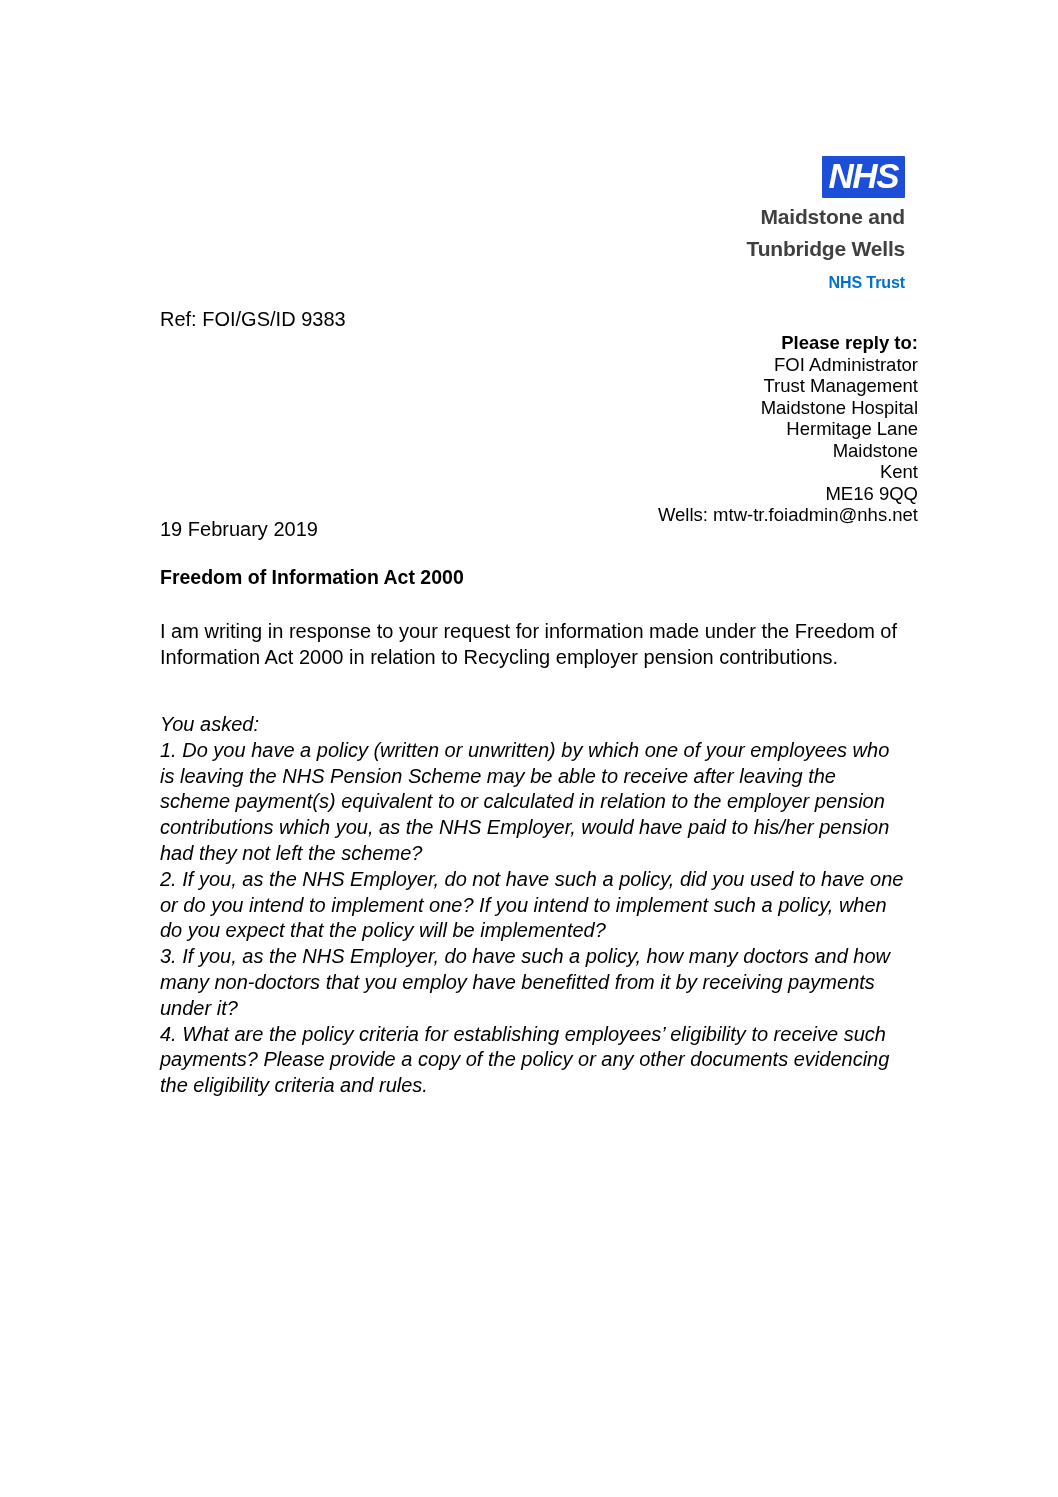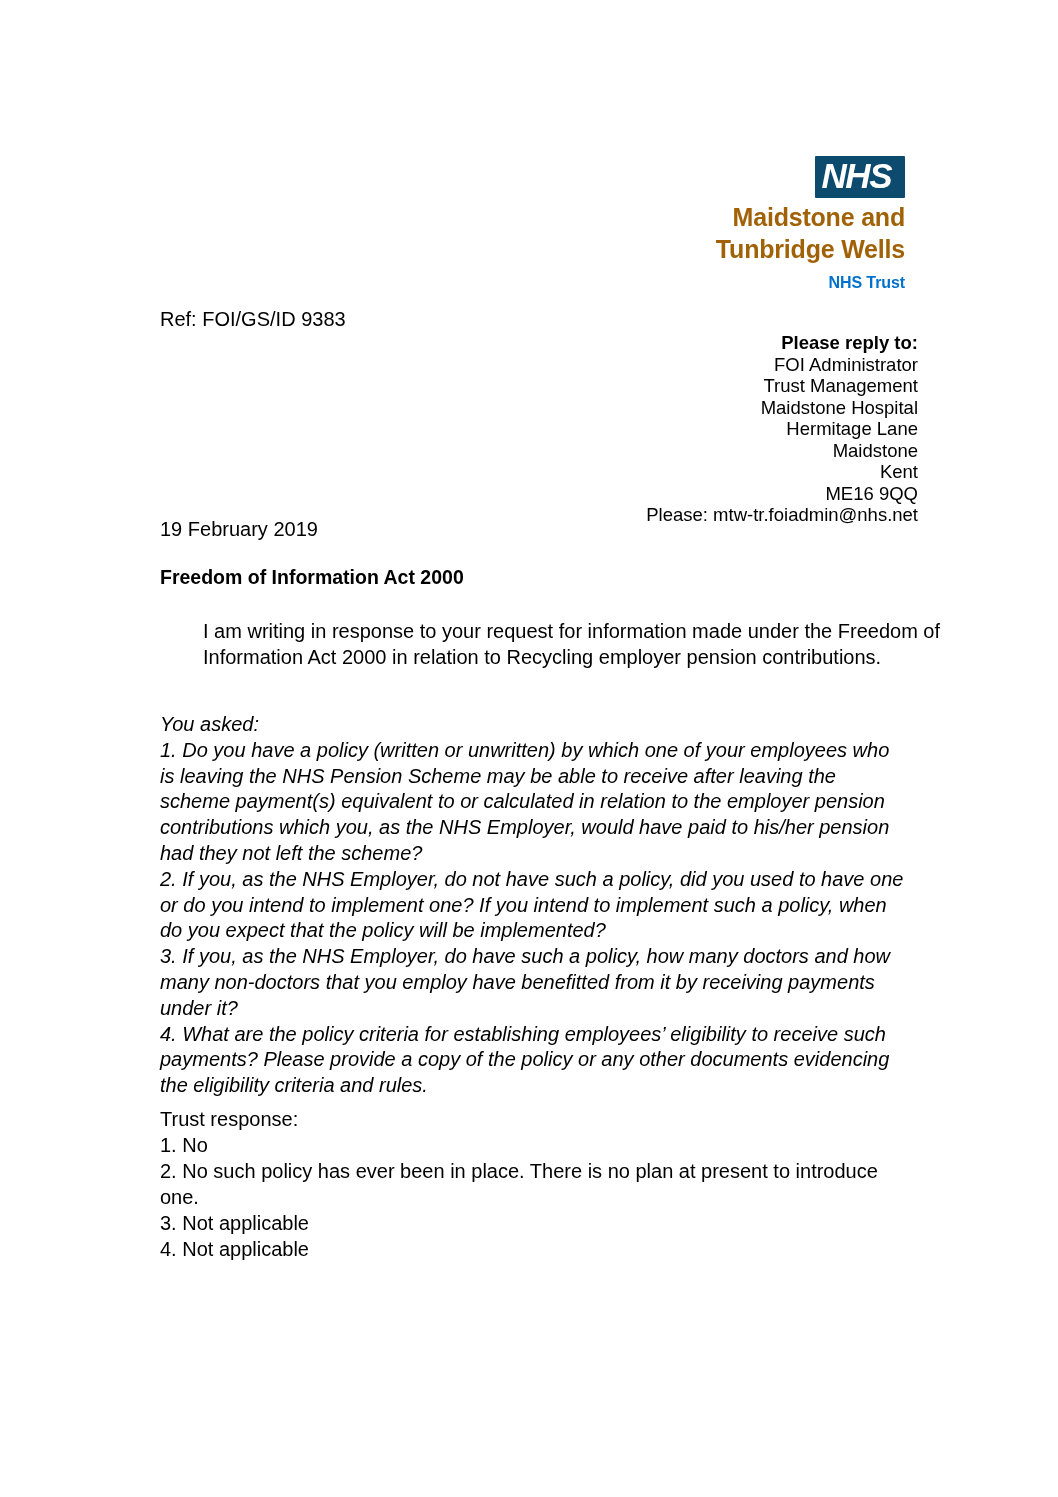--- a/index.html
+++ b/index.html
@@ -20,38 +20,38 @@
   
   .logo-block {
     position: absolute;
     top: 156px;
     left: 660px;
     width: 245px;
     text-align: right;
   }
   .nhs-box {
     display: inline-block;
-    background: #0c4a6e;
+    background: #1d4ed8;
     color: #ffffff;
     font-family: "Liberation Sans", sans-serif;
     font-weight: bold;
     font-style: italic;
     font-size: 35px;
     letter-spacing: -1.5px;
     line-height: 38px;
-    padding: 1px 14px 3px 7px;
+    padding: 1px 7px 3px 7px;
     border-radius: 1px;
   }
   .trust-name {
     margin-top: 6px;
     font-family: "Liberation Sans", sans-serif;
     font-weight: bold;
-    font-size: 25px;
+    font-size: 21px;
     line-height: 26px;
-    color: #a16207;
+    color: #404040;
     letter-spacing: -0.2px;
   }
   .trust-sub {
     margin-top: 12px;
     font-family: "Liberation Sans", sans-serif;
     font-weight: bold;
     font-size: 16px;
     line-height: 18px;
     color: #0072CE;
     letter-spacing: -0.1px;
@@ -100,21 +100,20 @@
   }
 
   
   .body-intro {
     position: absolute;
     top: 618px;
     left: 160px;
     width: 748px;
     font-size: 20px;
     line-height: 26px;
-    margin-left: 43px;
   }
   .asked-block {
     position: absolute;
     top: 712px;
     left: 160px;
     width: 748px;
     font-size: 20px;
     line-height: 25.8px;
     font-style: italic;
   }
@@ -149,38 +148,31 @@
 
   <div class="reply-block">
     <div class="reply-heading">Please reply to:</div>
     <div>FOI Administrator</div>
     <div>Trust Management</div>
     <div>Maidstone Hospital</div>
     <div>Hermitage Lane</div>
     <div>Maidstone</div>
     <div>Kent</div>
     <div>ME16 9QQ</div>
-    <div>Please: mtw-tr.foiadmin@nhs.net</div>
+    <div>Wells: mtw-tr.foiadmin@nhs.net</div>
   </div>
 
   <div class="date-line">19 February 2019</div>
 
   <div class="subject-heading">Freedom of Information Act 2000</div>
 
   <div class="body-intro">I am writing in response to your request for information made under the Freedom of Information Act 2000 in relation to Recycling employer pension contributions.</div>
 
   <div class="asked-block">
     <p>You asked:</p>
     <p>1. Do you have a policy (written or unwritten) by which one of your employees who is leaving the NHS Pension Scheme may be able to receive after leaving the scheme payment(s) equivalent to or calculated in relation to the employer pension contributions which you, as the NHS Employer, would have paid to his/her pension had they not left the scheme?</p>
     <p>2. If you, as the NHS Employer, do not have such a policy, did you used to have one or do you intend to implement one? If you intend to implement such a policy, when do you expect that the policy will be implemented?</p>
     <p>3. If you, as the NHS Employer, do have such a policy, how many doctors and how many non-doctors that you employ have benefitted from it by receiving payments under it?</p>
     <p>4. What are the policy criteria for establishing employees’ eligibility to receive such payments? Please provide a copy of the policy or any other documents evidencing the eligibility criteria and rules.</p>
   </div>
 
-  <div class="response-block">
-    <p>Trust response:</p>
-    <p>1. No</p>
-    <p>2. No such policy has ever been in place. There is no plan at present to introduce one.</p>
-    <p>3. Not applicable</p>
-    <p>4. Not applicable</p>
-  </div>
 
 </div>
 
 </body></html>

